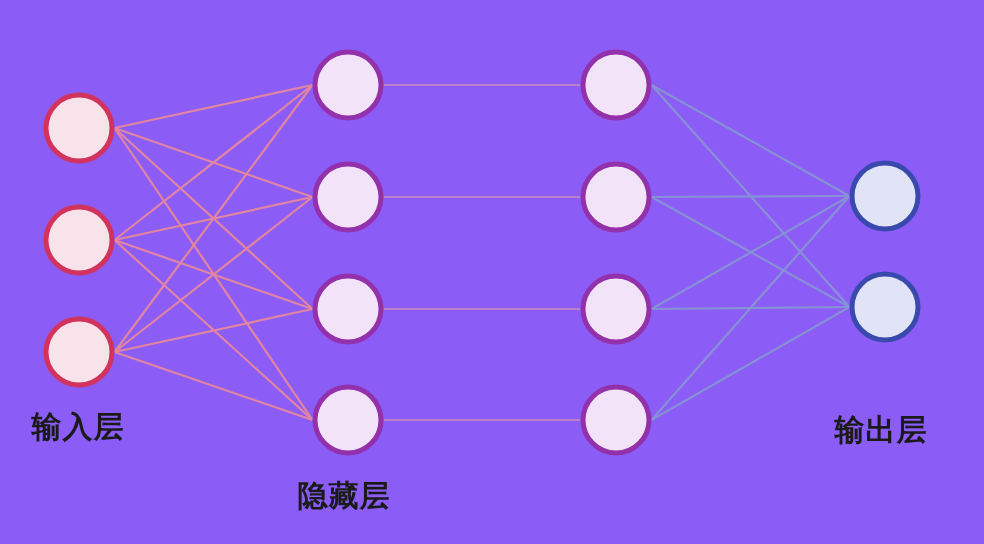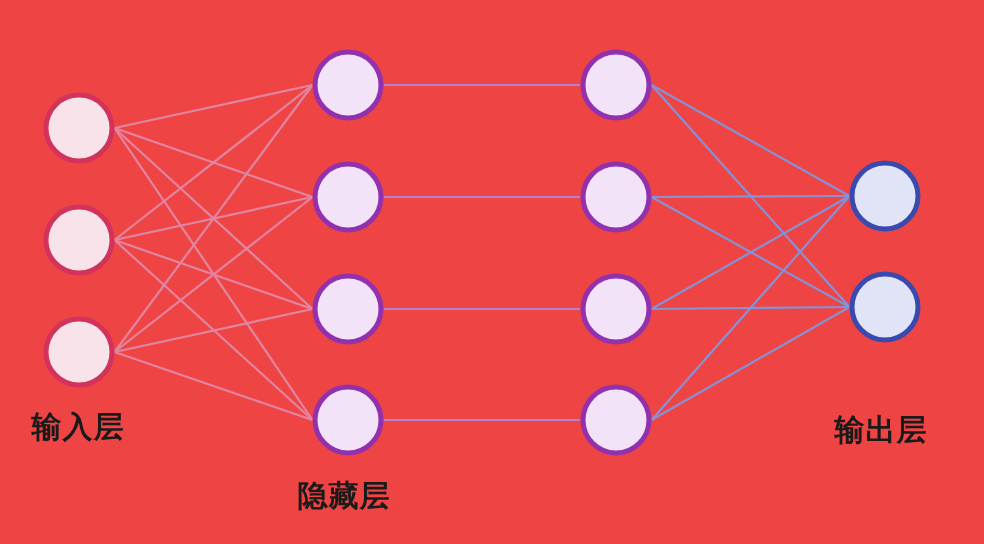--- a/index.html
+++ b/index.html
@@ -6,21 +6,21 @@
     margin: 0;
     padding: 0;
     background: #f7f7f8;
     font-family: "Liberation Sans", "DejaVu Sans", sans-serif;
   }
   .stage {
     position: relative;
     width: 984px;
     height: 544px;
     overflow: hidden;
-    background: #ef4444;
+    background: #8b5cf6;
   }
   .diagram-svg {
     position: absolute;
     left: 0;
     top: 0;
     width: 984px;
     height: 544px;
     display: block;
   }
   .layer-label {

